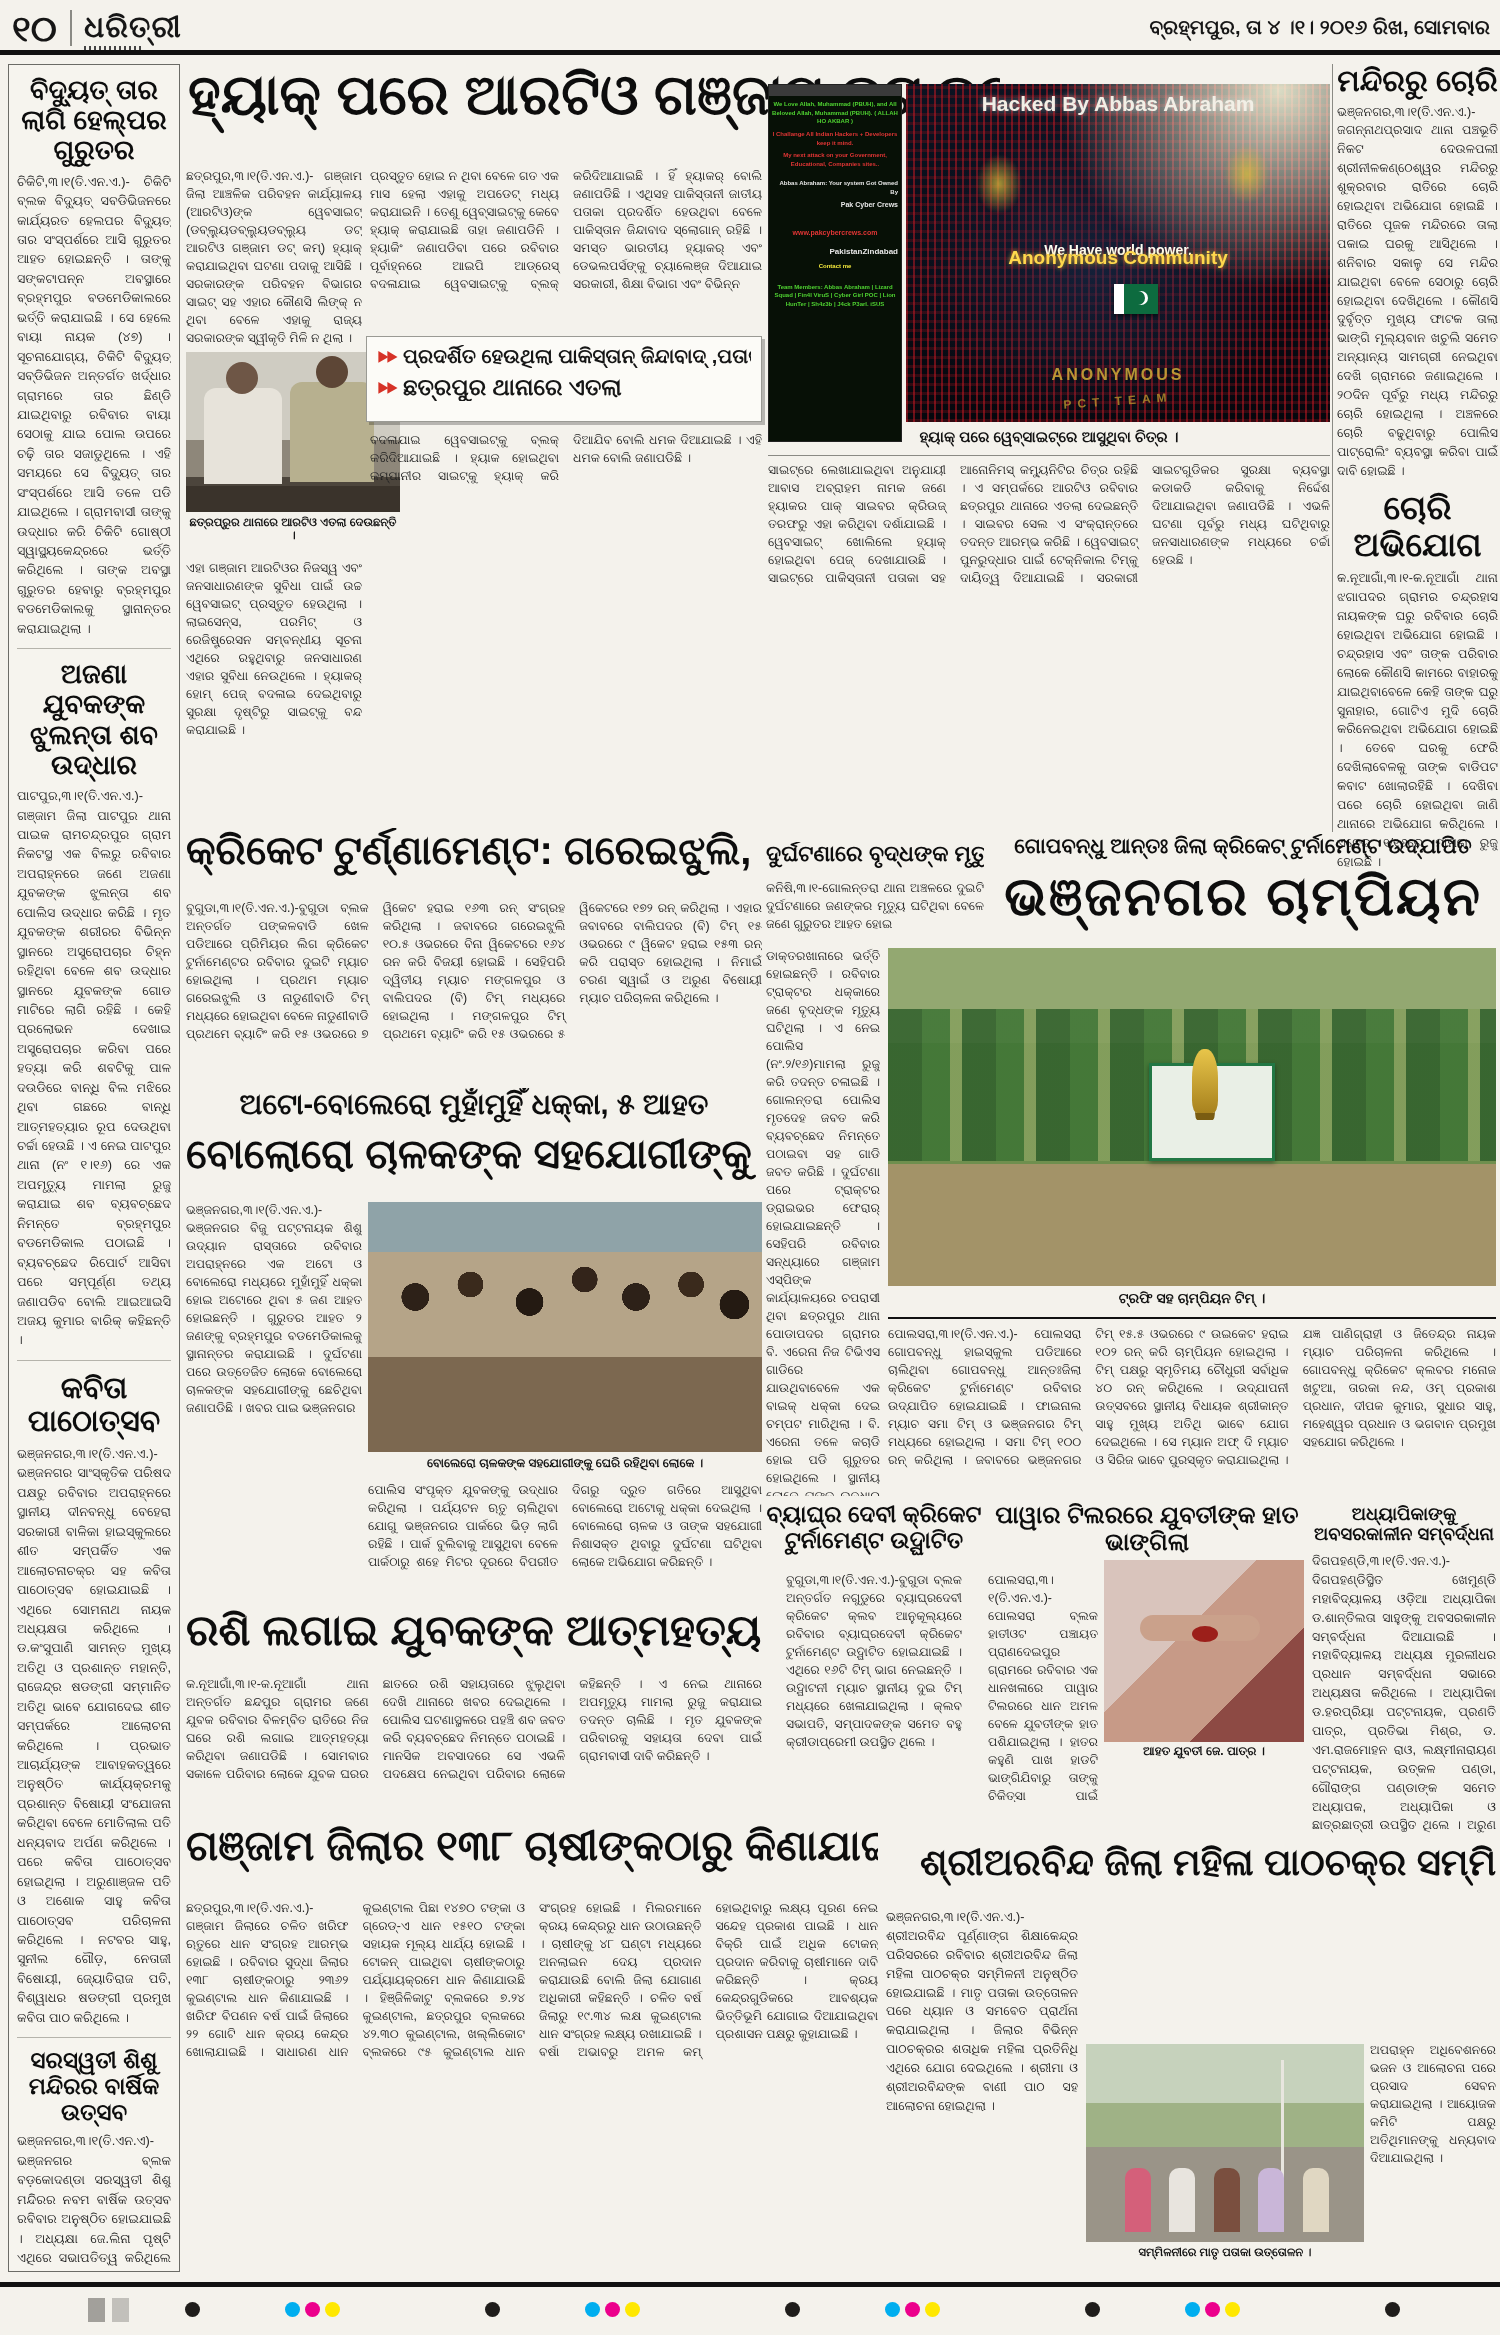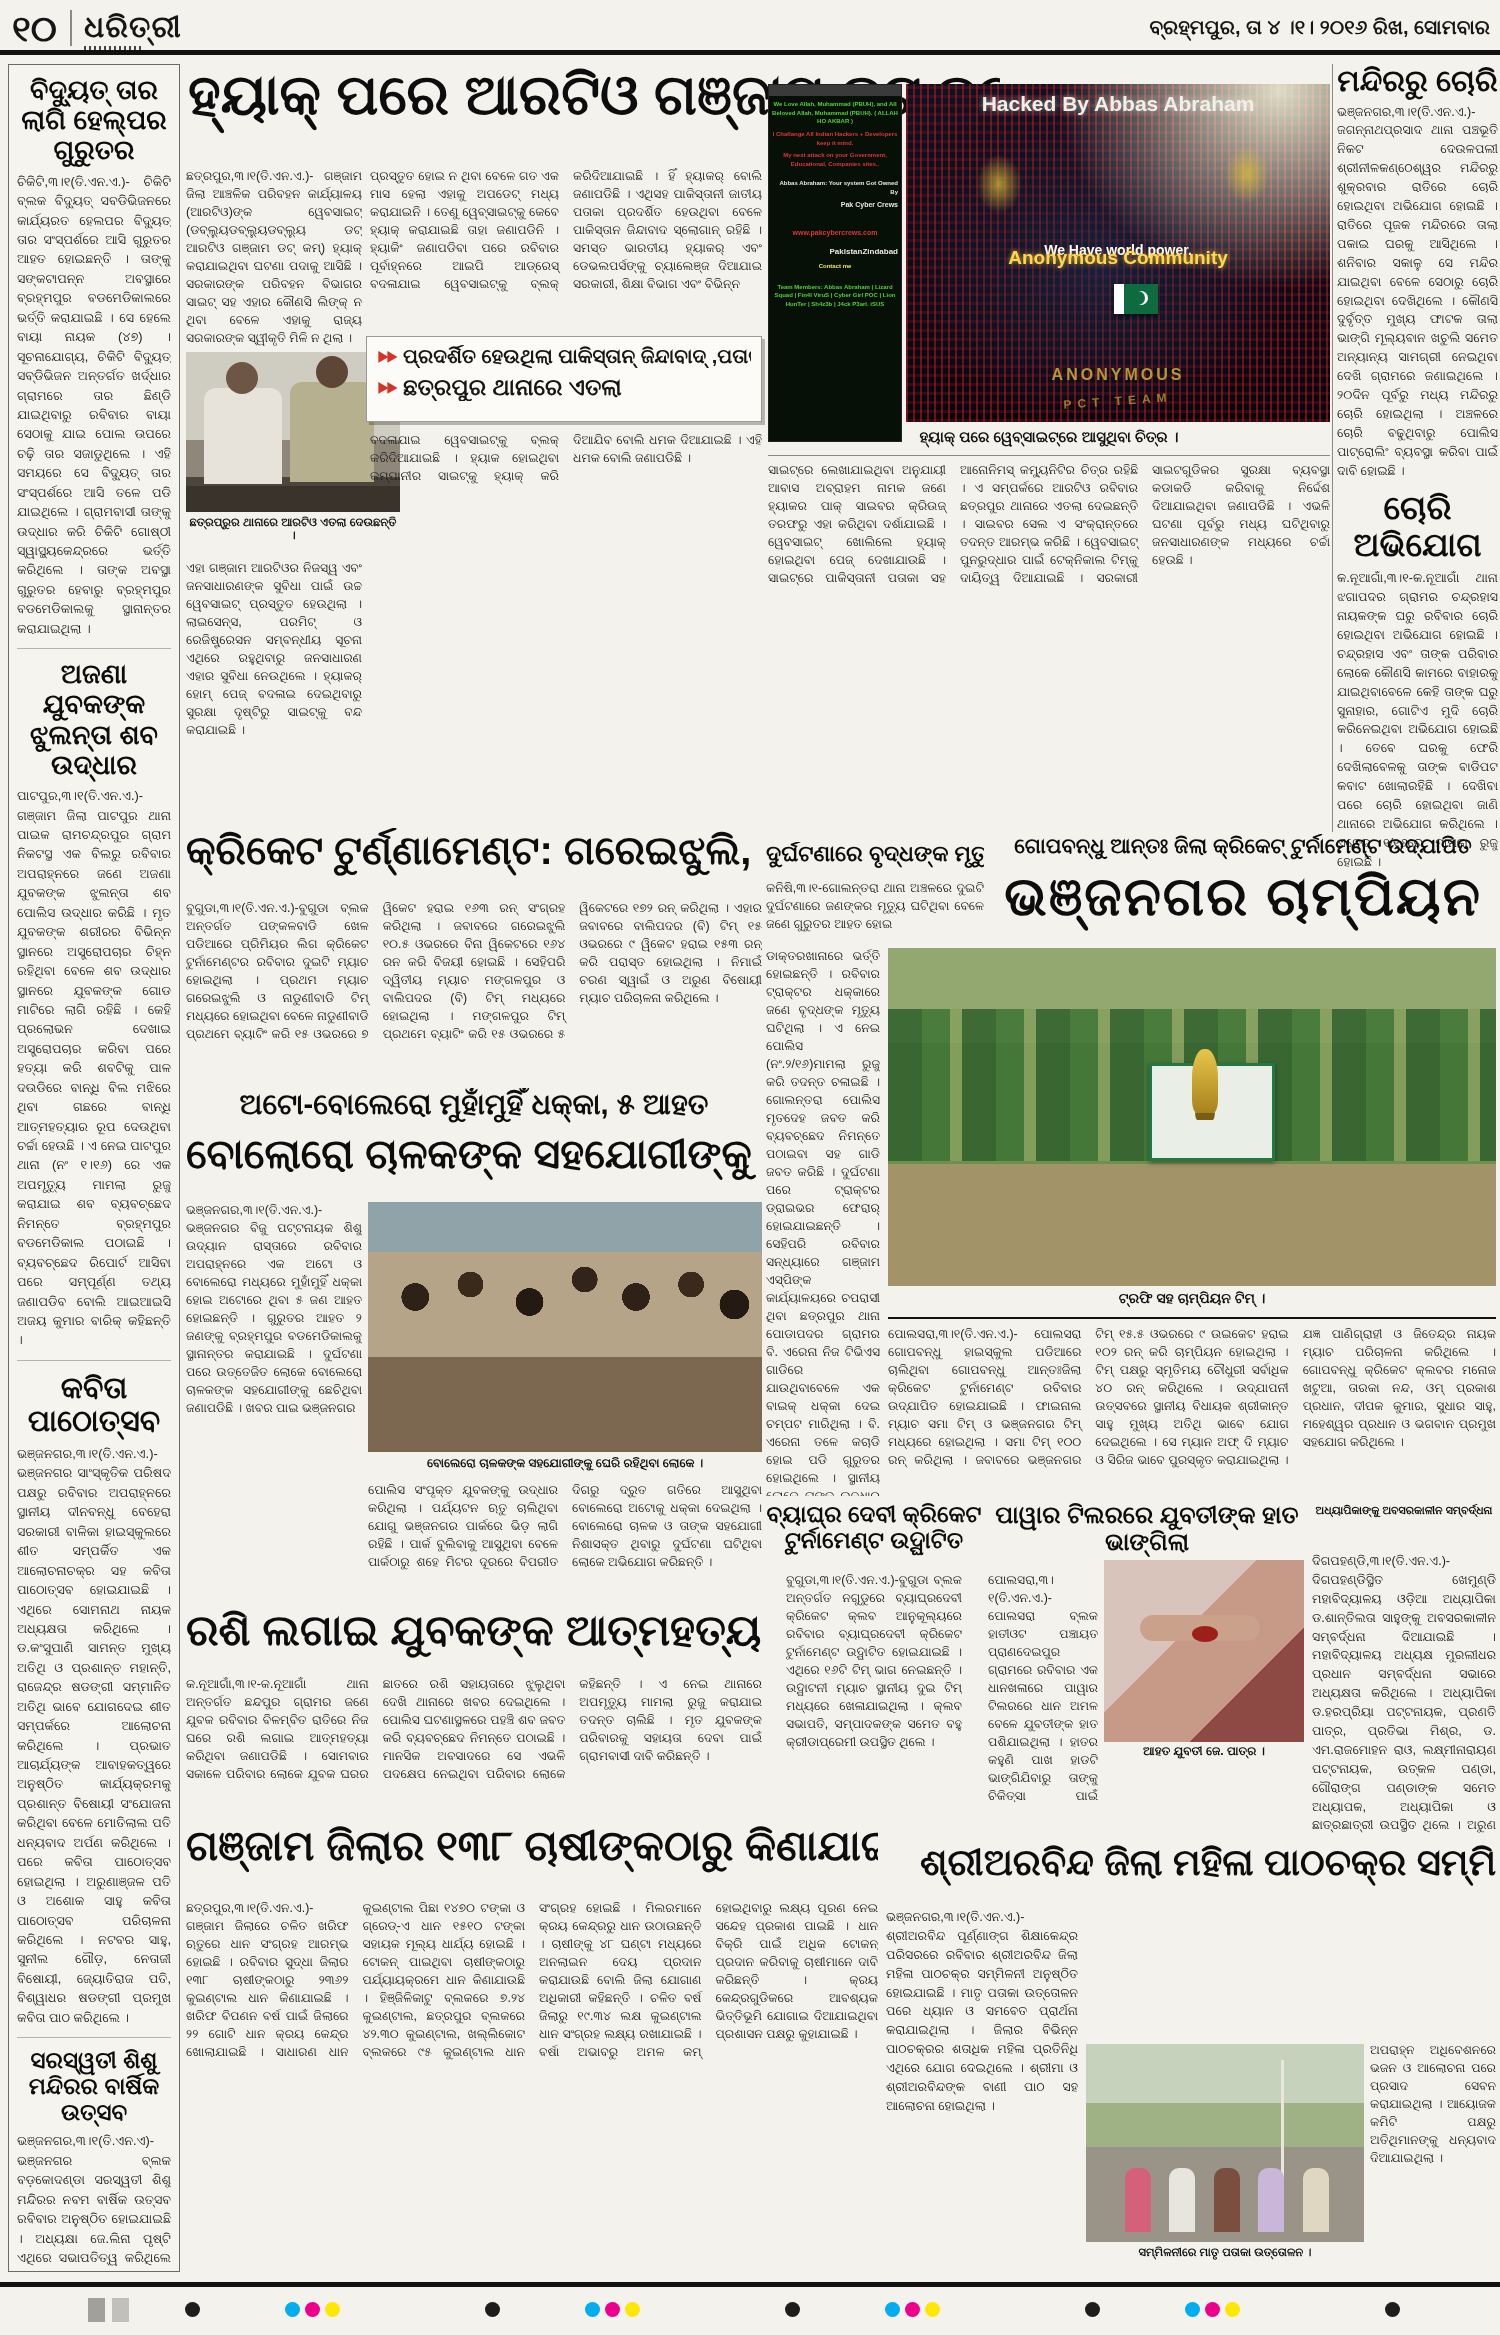--- a/index.html
+++ b/index.html
@@ -224,21 +224,21 @@
   <div class="abs bt" style="left:786px;top:1572px;width:176px;height:230px;">ବୁଗୁଡା,୩।୧(ତି.ଏନ.ଏ.)-ବୁଗୁଡା ବ୍ଲକ ଅନ୍ତର୍ଗତ ନଗୁଡୁରେ ବ୍ୟାଘ୍ରଦେବୀ କ୍ରିକେଟ କ୍ଲବ ଆନୁକୂଲ୍ୟରେ ରବିବାର ବ୍ୟାଘ୍ରଦେବୀ କ୍ରିକେଟ ଟୁର୍ନାମେଣ୍ଟ ଉଦ୍ଘାଟିତ ହୋଇଯାଇଛି । ଏଥିରେ ୧୬ଟି ଟିମ୍ ଭାଗ ନେଇଛନ୍ତି । ଉଦ୍ଘାଟନୀ ମ୍ୟାଚ ସ୍ଥାନୀୟ ଦୁଇ ଟିମ୍ ମଧ୍ୟରେ ଖେଳାଯାଇଥିଲା । କ୍ଲବ ସଭାପତି, ସମ୍ପାଦକଙ୍କ ସମେତ ବହୁ କ୍ରୀଡାପ୍ରେମୀ ଉପସ୍ଥିତ ଥିଲେ ।</div>
 
   <div class="abs hl" style="left:988px;top:1502px;width:318px;height:64px;font-size:24px;">ପାୱାର ଟିଲରରେ ଯୁବତୀଙ୍କ ହାତ ଭାଙ୍ଗିଲା</div>
   <div class="abs bt" style="left:988px;top:1572px;width:110px;height:230px;">ପୋଲସରା,୩।୧(ତି.ଏନ.ଏ.)- ପୋଲସରା ବ୍ଲକ ହାତୀଓଟ ପଞ୍ଚାୟତ ପ୍ରାଣଦେଇପୁର ଗ୍ରାମରେ ରବିବାର ଏକ ଧାନଖଳାରେ ପାୱାର ଟିଲରରେ ଧାନ ଅମଳ ବେଳେ ଯୁବତୀଙ୍କ ହାତ ପଶିଯାଇଥିଲା । ହାତର କହୁଣି ପାଖ ହାଡଟି ଭାଙ୍ଗିଯିବାରୁ ତାଙ୍କୁ ଚିକିତ୍ସା ପାଇଁ ବ୍ରହ୍ମପୁର ବଡ ମେଡିକାଲକୁ ସ୍ଥାନାନ୍ତରିତ କରାଯାଇଛି ।</div>
   <div class="photo p-injured" style="left:1104px;top:1560px;width:200px;height:182px;">
     <div class="arm"></div>
     <div class="wound"></div>
   </div>
   <div class="abs cap" style="left:1104px;top:1744px;width:200px;height:20px;font-size:12px;">ଆହତ ଯୁବତୀ ଜେ. ପାତ୍ର ।</div>
 
-  <div class="abs hl" style="left:1312px;top:1504px;width:184px;height:44px;font-size:11px;">ଅଧ୍ୟାପିକାଙ୍କୁ ଅବସରକାଳୀନ ସମ୍ବର୍ଦ୍ଧନା</div>
+  <div class="abs hl" style="left:1312px;top:1504px;width:184px;height:44px;font-size:18px;">ଅଧ୍ୟାପିକାଙ୍କୁ ଅବସରକାଳୀନ ସମ୍ବର୍ଦ୍ଧନା</div>
   <div class="abs bt" style="left:1312px;top:1552px;width:184px;height:282px;font-size:12.6px;line-height:1.5;">ଦିଗପହଣ୍ଡି,୩।୧(ତି.ଏନ.ଏ.)- ଦିଗପହଣ୍ଡିସ୍ଥିତ ଖେମୁଣ୍ଡି ମହାବିଦ୍ୟାଳୟ ଓଡ଼ିଆ ଅଧ୍ୟାପିକା ଡ.ଶାନ୍ତିଲତା ସାହୁଙ୍କୁ ଅବସରକାଳୀନ ସମ୍ବର୍ଦ୍ଧନା ଦିଆଯାଇଛି । ମହାବିଦ୍ୟାଳୟ ଅଧ୍ୟକ୍ଷ ମୁରଲୀଧର ପ୍ରଧାନ ସମ୍ବର୍ଦ୍ଧନା ସଭାରେ ଅଧ୍ୟକ୍ଷତା କରିଥିଲେ । ଅଧ୍ୟାପିକା ଡ.ହରପ୍ରିୟା ପଟ୍ଟନାୟକ, ପ୍ରଣତି ପାତ୍ର, ପ୍ରତିଭା ମିଶ୍ର, ଡ. ଏମ.ରାଜମୋହନ ରାଓ, ଲକ୍ଷ୍ମୀନାରାୟଣ ପଟ୍ଟନାୟକ, ଉତ୍କଳ ପଣ୍ଡା, ଗୌରାଙ୍ଗ ପଣ୍ଡାଙ୍କ ସମେତ ଅଧ୍ୟାପକ, ଅଧ୍ୟାପିକା ଓ ଛାତ୍ରଛାତ୍ରୀ ଉପସ୍ଥିତ ଥିଲେ । ଅରୁଣ କୁମାର ସାହୁ ଧନ୍ୟବାଦ ଦେଇଥିଲେ ।</div>
 
   <div class="abs hl" style="left:920px;top:1842px;width:576px;height:58px;font-size:37px;white-space:nowrap;overflow:hidden;">ଶ୍ରୀଅରବିନ୍ଦ ଜିଲା ମହିଳା ପାଠଚକ୍ର ସମ୍ମିଳନୀ</div>
   <div class="abs bt" style="left:886px;top:1908px;width:192px;height:360px;font-size:12.6px;line-height:1.5;">ଭଞ୍ଜନଗର,୩।୧(ତି.ଏନ.ଏ.)- ଶ୍ରୀଅରବିନ୍ଦ ପୂର୍ଣ୍ଣାଙ୍ଗ ଶିକ୍ଷାକେନ୍ଦ୍ର ପରିସରରେ ରବିବାର ଶ୍ରୀଅରବିନ୍ଦ ଜିଲା ମହିଳା ପାଠଚକ୍ର ସମ୍ମିଳନୀ ଅନୁଷ୍ଠିତ ହୋଇଯାଇଛି । ମାତୃ ପତାକା ଉତ୍ତୋଳନ ପରେ ଧ୍ୟାନ ଓ ସମବେତ ପ୍ରାର୍ଥନା କରାଯାଇଥିଲା । ଜିଲାର ବିଭିନ୍ନ ପାଠଚକ୍ରର ଶତାଧିକ ମହିଳା ପ୍ରତିନିଧି ଏଥିରେ ଯୋଗ ଦେଇଥିଲେ । ଶ୍ରୀମା ଓ ଶ୍ରୀଅରବିନ୍ଦଙ୍କ ବାଣୀ ପାଠ ସହ ଆଲୋଚନା ହୋଇଥିଲା ।</div>
   <div class="photo p-conf" style="left:1086px;top:2044px;width:278px;height:198px;">
     <div class="pole"></div>
     <div class="fig" style="left:14%;background:#d4607a;"></div>
     <div class="fig" style="left:30%;background:#e8e4de;"></div>
     <div class="fig" style="left:46%;background:#7a4f3f;"></div>
     <div class="fig" style="left:62%;background:#c9b6d8;"></div>

